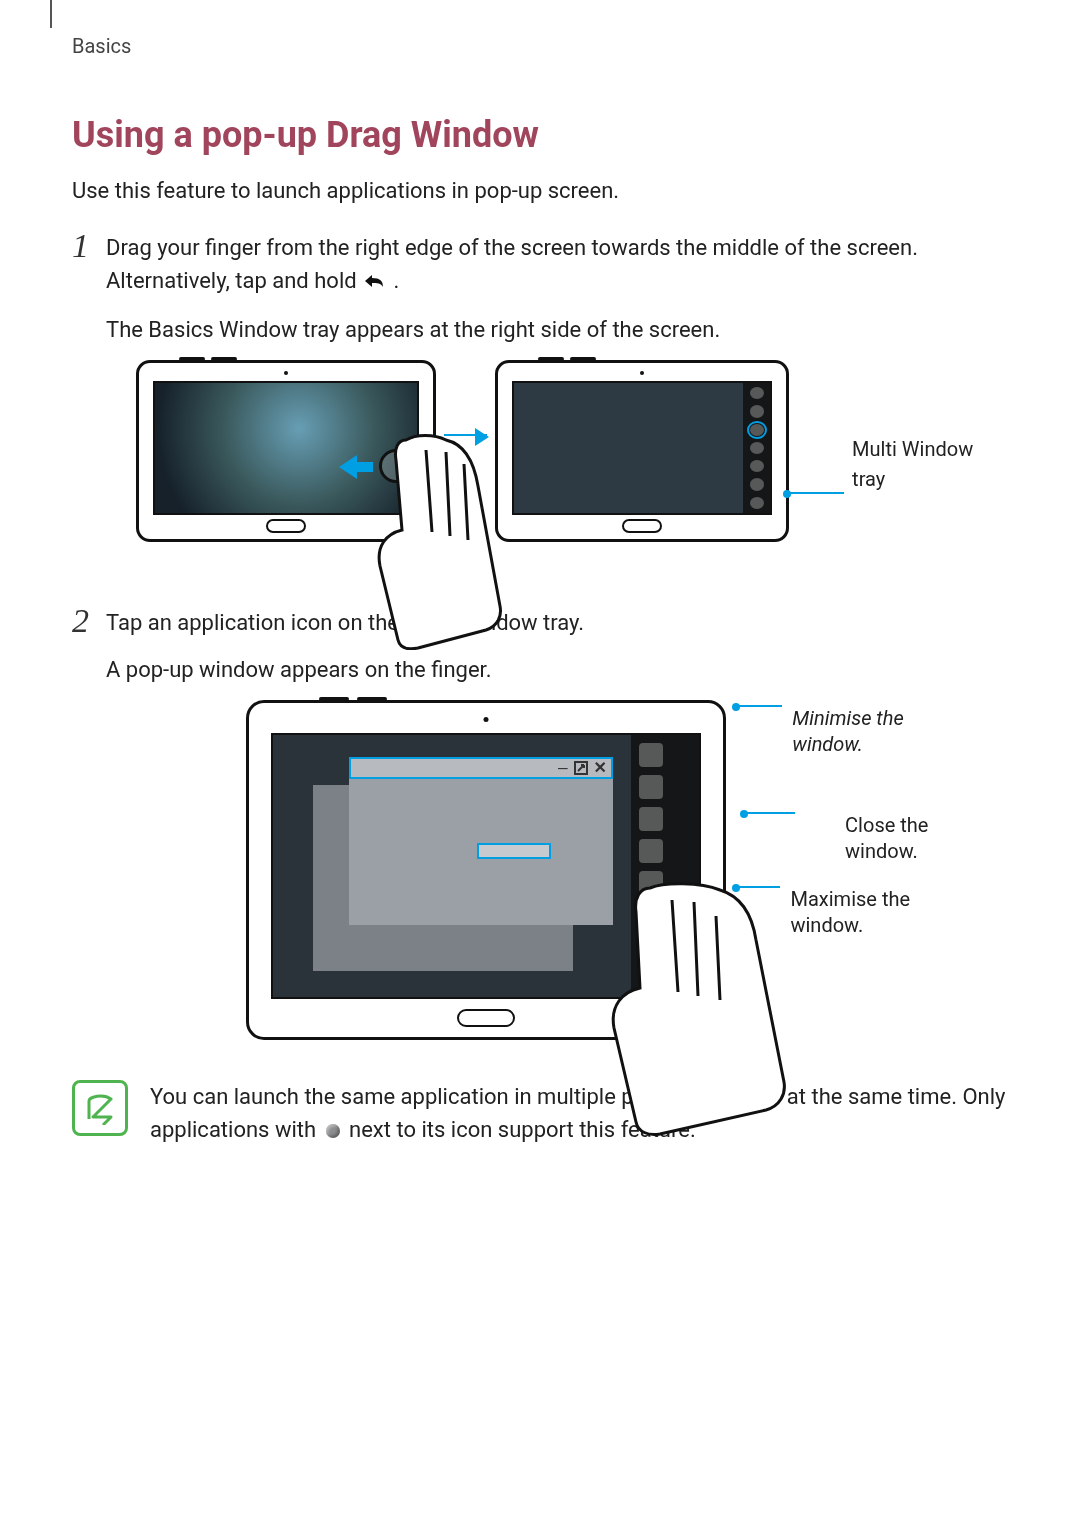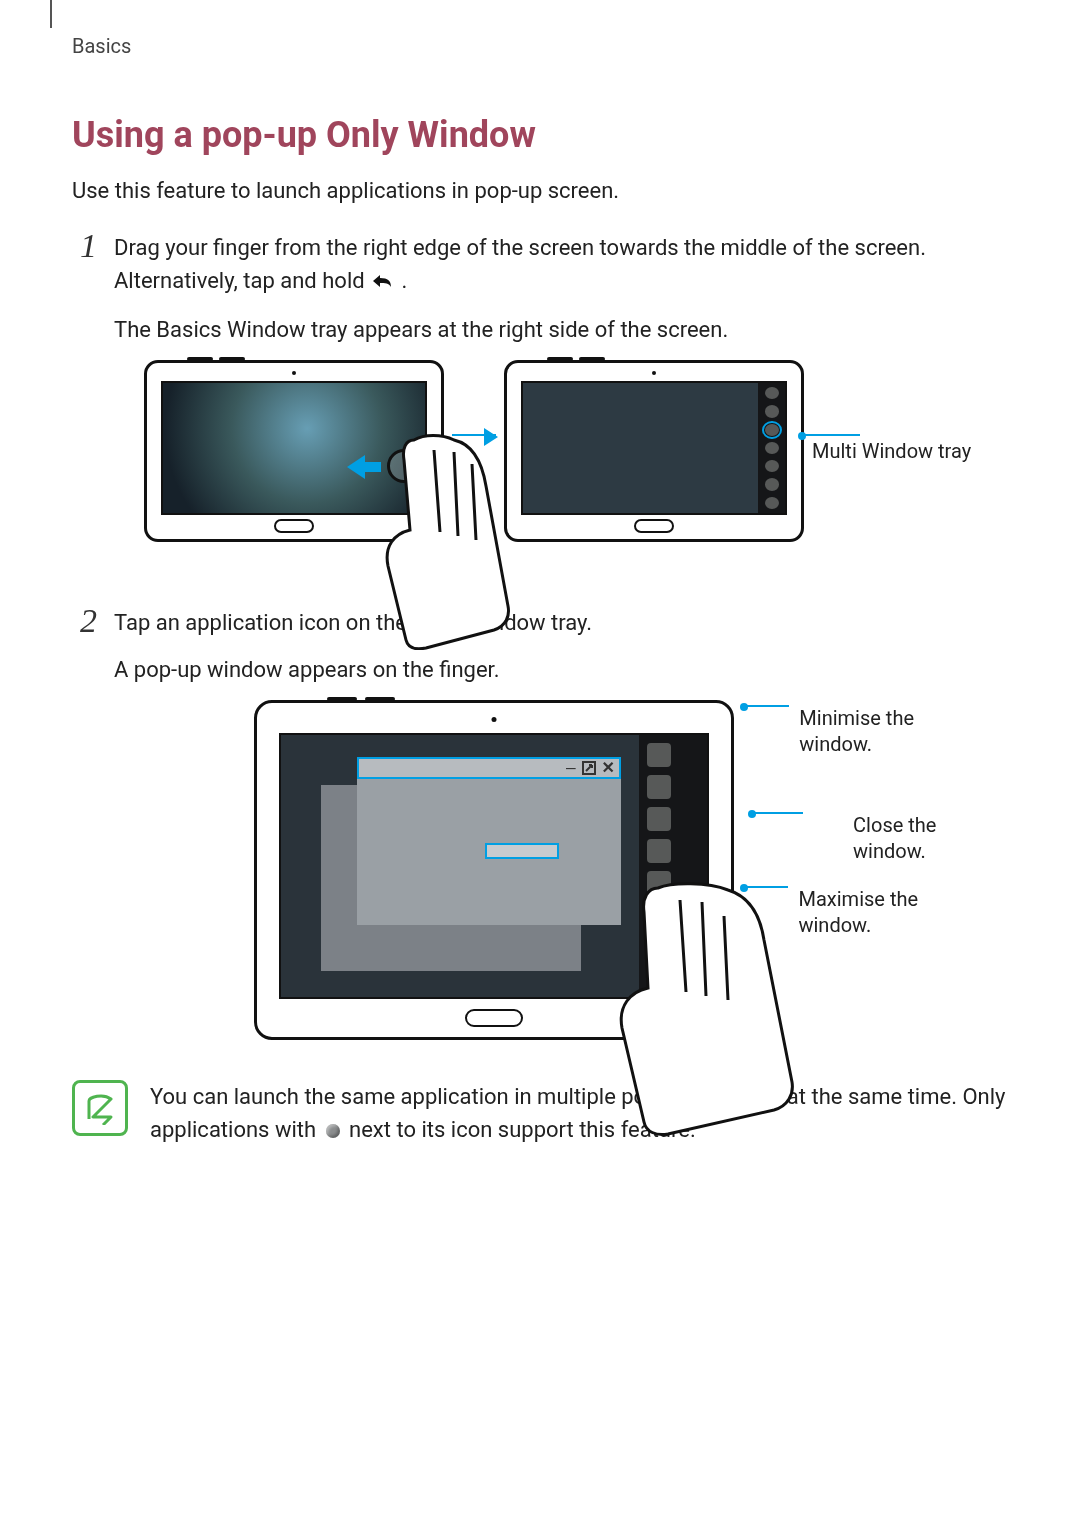--- a/index.html
+++ b/index.html
@@ -35,21 +35,21 @@
     font-weight: 700;
     font-size: 36px;
     margin: 0 0 22px 0;
   }
   .intro {
     font-size: 22px;
     margin-bottom: 28px;
   }
   ol.steps {
     list-style: none;
-    margin: 8px;
+    margin: 0;
     padding: 0;
     counter-reset: step;
   }
   ol.steps > li {
     counter-increment: step;
     display: flex;
     align-items: flex-start;
     margin-bottom: 24px;
   }
   ol.steps > li::before {
@@ -152,21 +152,21 @@
   }
   .between-arrow::after{
     content:""; position:absolute; right:-2px; top:-8px;
     width:0;height:0;
     border-top: 9px solid transparent;
     border-bottom: 9px solid transparent;
     border-left: 14px solid #009fe3;
   }
 
   .callout-wrap {
-    display:flex; align-items:flex-start; margin: 74px 0 0 0; flex-direction: column;
+    display:flex; align-items:flex-end; margin: 74px 0 0 0;
   }
   .callout-line {
     height:0; border-top:2px solid #009fe3; width: 56px; position:relative;
   }
   .callout-line::before{
     content:""; position:absolute; left:-6px; top:-4px; width:8px; height:8px;
     border-radius:50%; background:#009fe3;
   }
   .callout-text { font-size: 20px; margin-left: 8px; color:#222; }
 
@@ -235,21 +235,21 @@
   .callouts2 {
     position:relative; width: 220px; margin-left: 12px;
   }
   .cl2 { position:absolute; display:flex; align-items:flex-start; }
   .cl2 .ln { border-top:2px solid #009fe3; height:0; width: 60px; position:relative; }
   .cl2 .ln::before{
     content:""; position:absolute; left:-6px; top:-4px; width:8px; height:8px;
     border-radius:50%; background:#009fe3;
   }
   .cl2 .txt { font-size: 20px; margin-left: 10px; line-height:1.3; }
-  .cl2.min { top: 5px; left: 0; }
+  .cl2.min { top: 5px; left: 0; font-style: italic; }
   .cl2.close { top: 112px; left: 8px; gap: 40px; }
   .cl2.max { top: 186px; left: 0; }
 
   
   .hand1 {
     position:absolute; top: 60px; left: 210px; width: 170px; height: 230px;
     pointer-events:none;
   }
   .hand2 {
     position:absolute; top: 170px; left: 334px; width: 230px; height: 270px;
@@ -281,21 +281,21 @@
   }
 </style>
 </head>
 <body>
 
 <div class="page">
   <div class="crop-mark"></div>
 
   <div class="breadcrumb">Basics</div>
 
-  <h2 class="section-title">Using a pop-up Only Window</h2>
+  <h2 class="section-title">Using a pop-up Drag Window</h2>
 
   <div class="intro">Use this feature to launch applications in pop-up screen.</div>
 
   <ol class="steps">
     <li>
       <div class="step-body">
         <p>
           <span>Drag your finger from the right edge of the screen towards the middle of the screen. Alternatively, tap and hold </span>
           <span class="back-icon">
             <svg width="26" height="18" viewBox="0 0 26 18">

